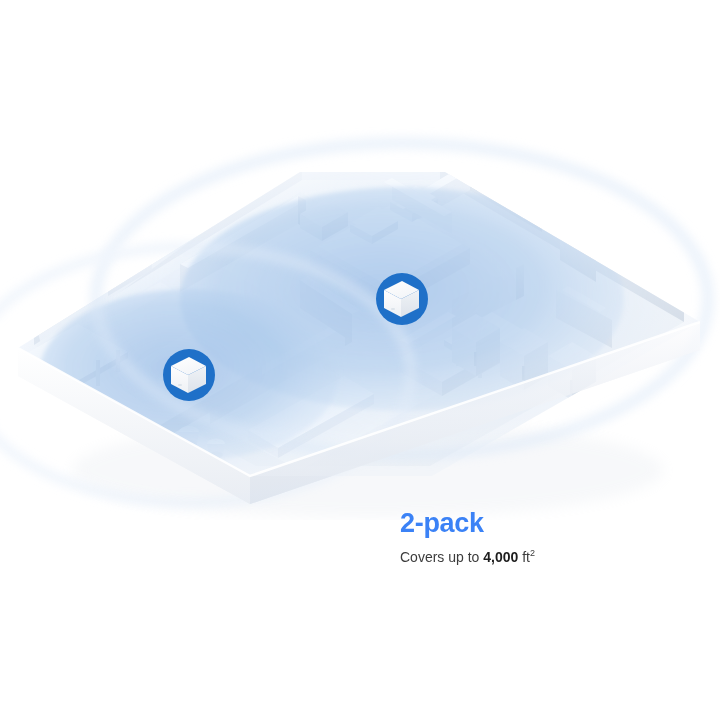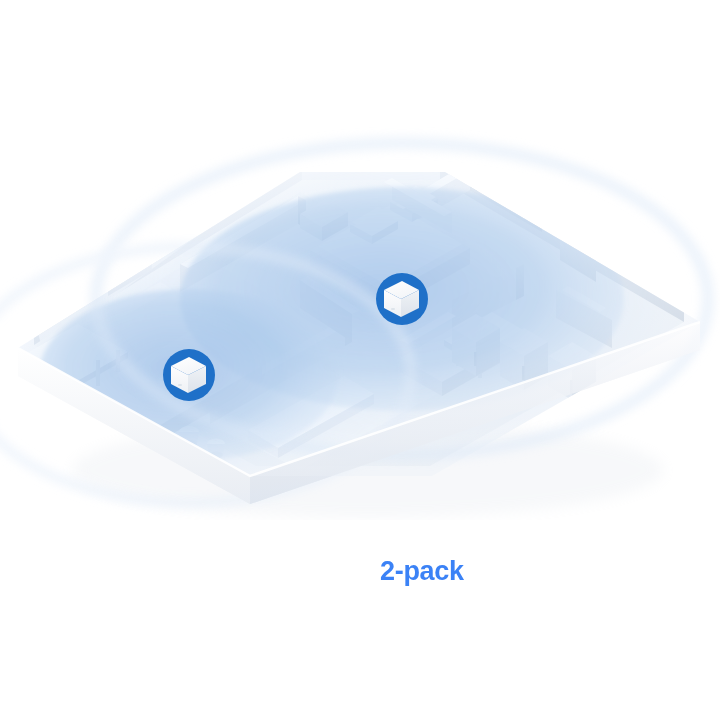--- a/index.html
+++ b/index.html
@@ -35,24 +35,23 @@
   }
   #illustration svg {
     display: block;
     width: 720px;
     height: 520px;
   }
 
   
   #caption {
     position: absolute;
-    left: 380px;
+    left: 400px;
     top: 508px;
     width: 300px;
-    margin-top: 48px;
   }
   #pack-title {
     margin: 0;
     font-family: "Liberation Sans", sans-serif;
     font-size: 27px;
     font-weight: bold;
     letter-spacing: -0.3px;
     color: #3b82f6;
     line-height: 1.15;
   }
@@ -407,15 +406,18 @@
       <g>
         <polygon points="18,348 250,476 250,504 18,376" fill="url(#slabFrontL)" opacity="0.75"></polygon>
         <polygon points="250,476 700,322 700,350 250,504" fill="url(#slabFrontR)" opacity="0.75"></polygon>
         <polyline points="18,348 250,476 700,322" fill="none" stroke="#ffffff" stroke-width="2.5" opacity="0.9"></polyline>
       </g>
     </svg>
   </div>
 
   <div id="caption">
     <div id="pack-title">2-pack</div>
+    <div id="coverage-line">
+      <span>Covers up to </span><span class="amount">4,000</span><span class="unit"> ft</span><span class="sup">2</span>
+    </div>
   </div>
 
 </div>
 
 </body></html>

